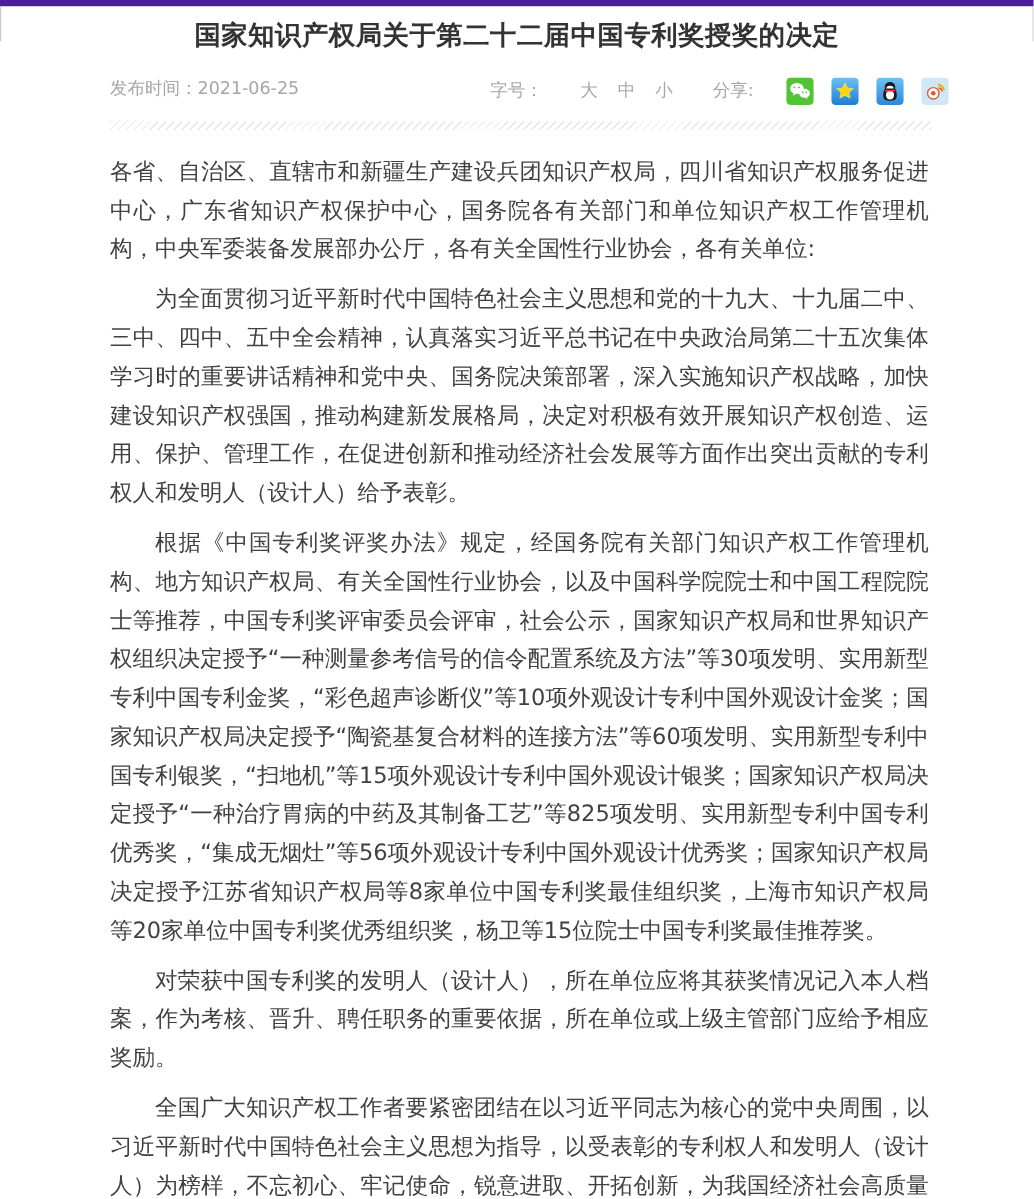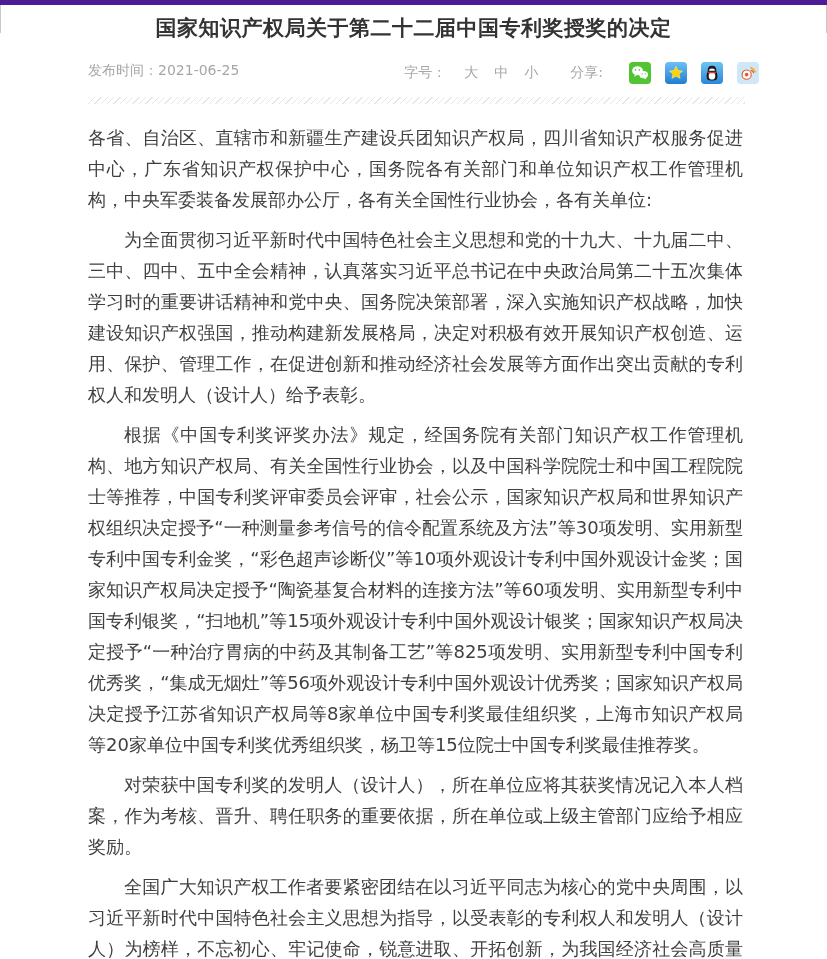--- a/index.html
+++ b/index.html
@@ -7,21 +7,21 @@
   .page{position:relative;width:827px;height:959px;background:#fff;border-top:5px solid #4c1d95;overflow:hidden;}
   .edge{position:absolute;top:0;width:1px;height:28px;background:#c9c9c9;}
   .edge.left{left:0;}
   .edge.right{right:0;}
 
   .title{margin:9px 70px 0 70px;text-align:center;font-size:21px;font-weight:bold;color:#333;letter-spacing:0.5px;}
 
   .meta-row{display:flex;justify-content:space-between;align-items:flex-start;margin:20px 68px 0 88px;font-size:14px;color:#a6a6a6;}
   .meta-left{color:#a6a6a6;}
   .meta-right{display:flex;align-items:center;}
-  .fontsize-label{margin-right:10px;}
+  .fontsize-label{margin-right:22px;}
   .fs-opt{margin:0 8px;color:#a6a6a6;cursor:pointer;}
   .share-label{margin-left:24px;color:#a6a6a6;}
   .share-icons{display:flex;align-items:center;margin-left:12px;}
   .share-btn{width:22px;height:22px;margin-left:14px;cursor:pointer;display:inline-block;}
   .share-btn svg{display:block;width:22px;height:22px;}
 
   .divider{height:7px;margin:13px 82px 0 88px;
     background:repeating-linear-gradient(135deg,#e7e7e7 0px,#e7e7e7 1px,transparent 1px,transparent 4.5px);}
 
   .doc-number{margin-top:22px;text-align:center;font-size:15px;color:#404040;}

